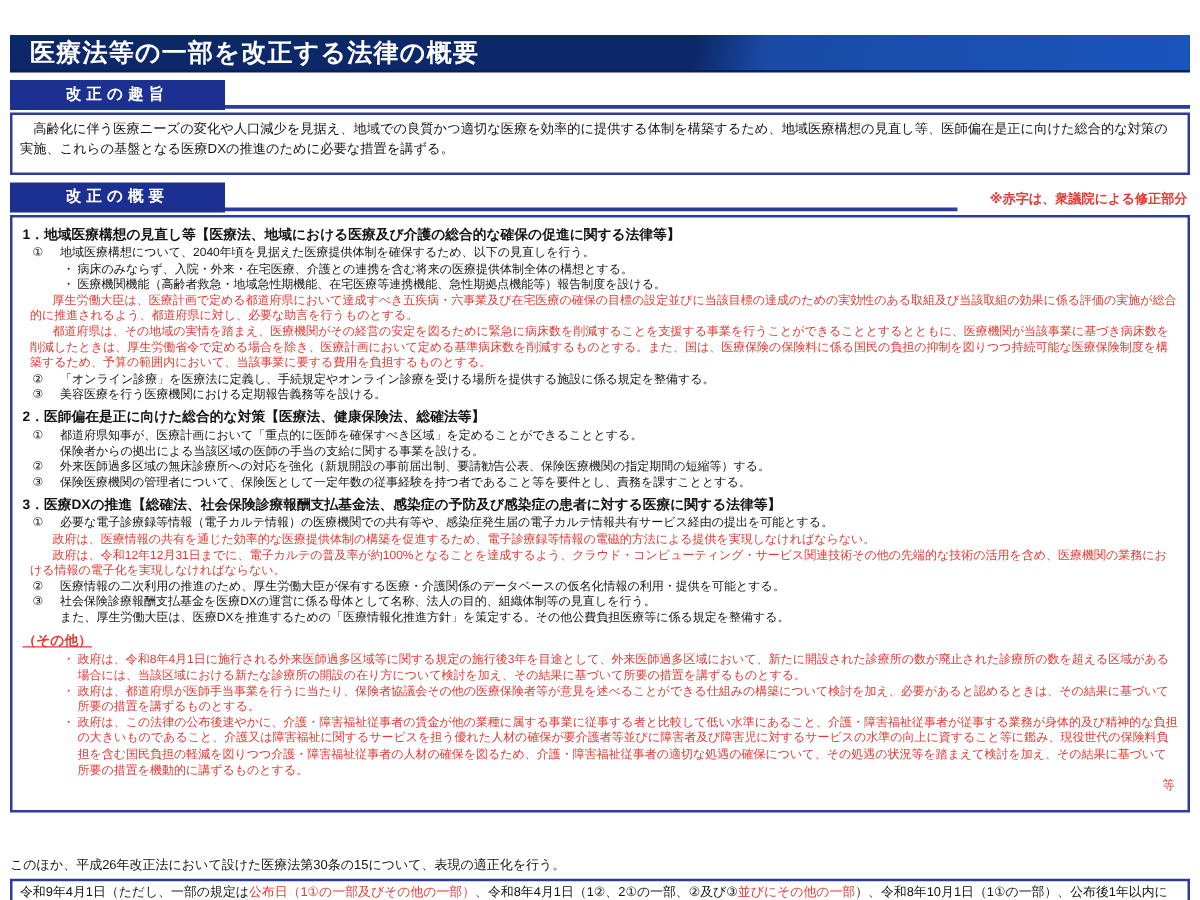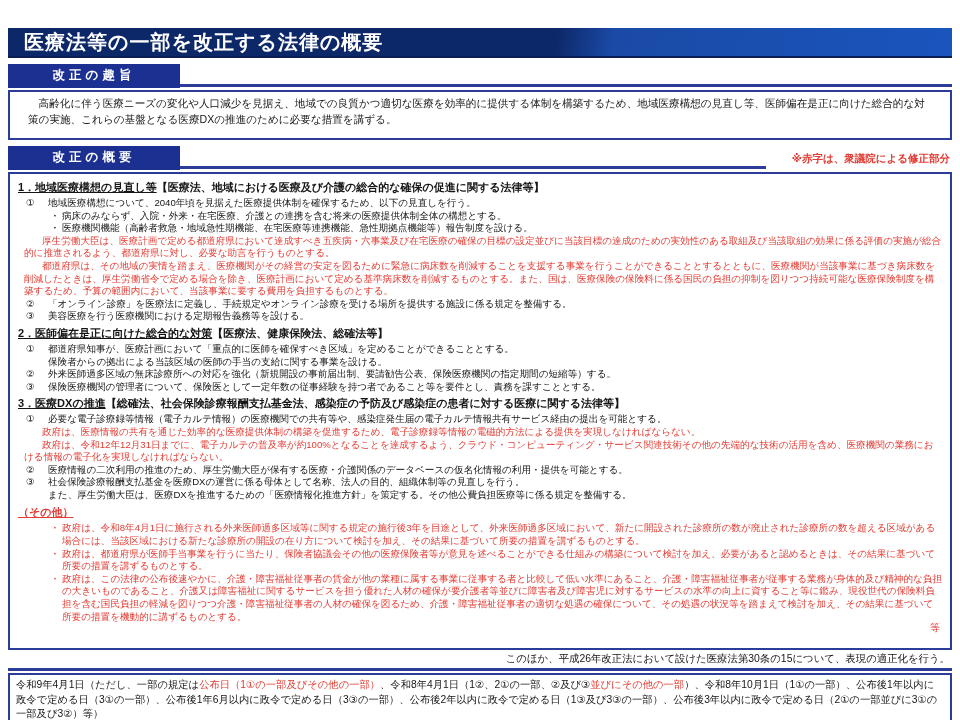--- a/index.html
+++ b/index.html
@@ -11,41 +11,41 @@
     border-bottom:2px solid #0a1f55;}
   .title-bar .t{color:#fff;font-weight:bold;font-size:20px;padding-left:16px;letter-spacing:1px;}
   
   .badge-row{display:flex;align-items:flex-end;margin-top:6px;}
   .badge{background:#1b3090;color:#fff;font-weight:bold;font-size:12.5px;letter-spacing:4px;
     width:172px;text-align:center;padding:3px 0 4px;}
   .badge-rule{flex:1;border-bottom:3px solid #2b3d98;margin-bottom:1px;}
   .badge-note{color:#e23b33;font-weight:bold;font-size:10.5px;padding:0 2px 4px 0;white-space:nowrap;margin-left:26px;}
   
   .box{border:2px solid #2b3d98;background:#fff;margin-top:2px;}
-  .purpose-box{height:40px;padding:3px 18px;font-size:10.6px;line-height:16px;overflow:hidden;}
+  .purpose-box{height:40px;padding:3px 6px;font-size:10.6px;line-height:16px;overflow:hidden;}
   .main-box{height:468px;padding:3px 8px;overflow:hidden;}
   .seko-box{height:48px;padding:3px 6px;font-size:10.3px;line-height:14.5px;overflow:hidden;}
   
   .section{margin-top:3px;}
   .sec-heading{font-size:11px;font-weight:bold;margin:3px 0 2px;}
-  .sec-title{text-decoration:underline;}
+  .sec-title{}
   .ln{font-size:9.6px;line-height:12.6px;}
   .k-num{padding-left:30px;text-indent:-30px;}
   .k-num .mk{display:inline-block;width:30px;text-indent:0;padding-left:8px;box-sizing:border-box;}
   .k-bullet{padding-left:44px;text-indent:-12px;}
   .k-bullet .mk{display:inline-block;width:12px;text-indent:0;}
   .k-para{padding-left:6px;text-indent:18px;}
   .k-cont{padding-left:30px;}
   .c-black{color:#151515;}
   .c-red{color:#e23b33;}
   .other-heading{font-size:11px;font-weight:bold;color:#e23b33;text-decoration:underline;margin:4px 0 2px;}
   .trail{ text-align:right;color:#e23b33;font-size:10px;padding-right:2px;margin-top:-2px;}
   
   .seko-row{display:flex;align-items:flex-end;margin-top:2px;}
-  .seko-right{flex:1;display:flex;flex-direction:column;}
+  .seko-right{flex:1;display:flex;flex-direction:row;margin-top:33px;}
   .footnote{font-size:10.4px;text-align:right;padding:0 2px 2px 0;color:#151515;}
   .seko-rule{border-bottom:3px solid #2b3d98;}
 </style>
 </head>
 <body>
 
 <div class="page">
 
   <div class="title-bar">
     <span class="t">医療法等の一部を改正する法律の概要</span>

